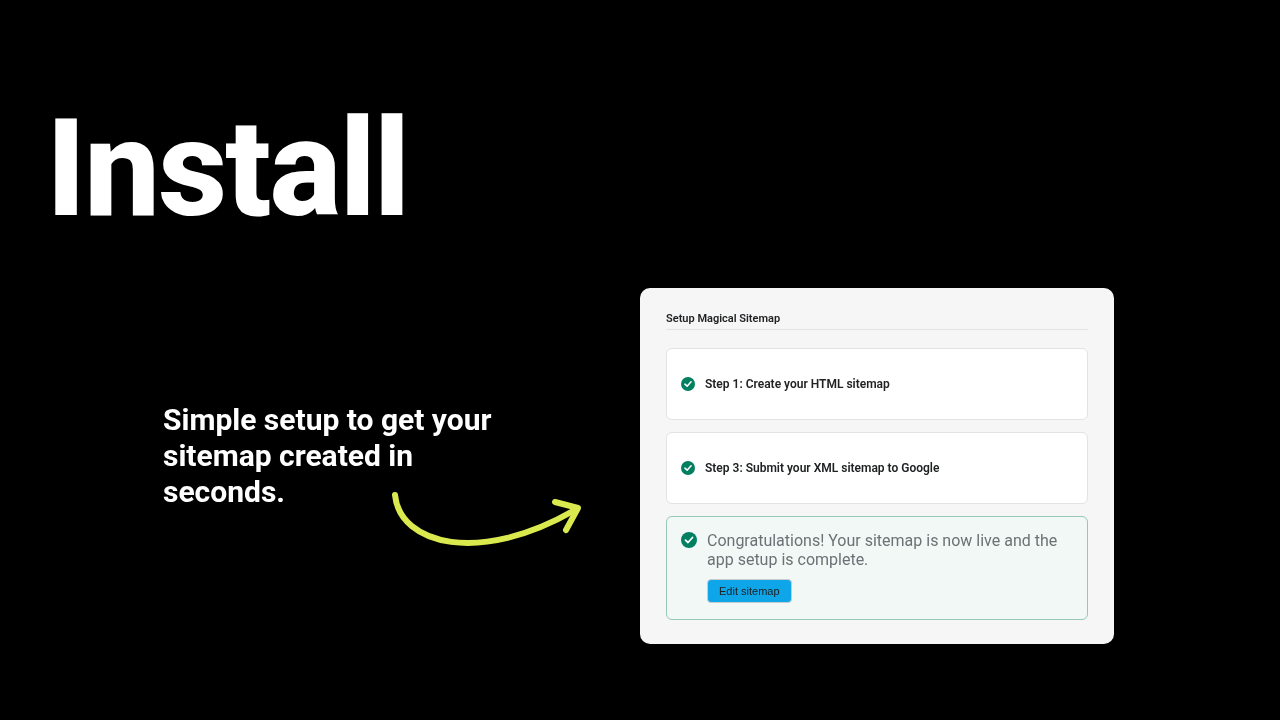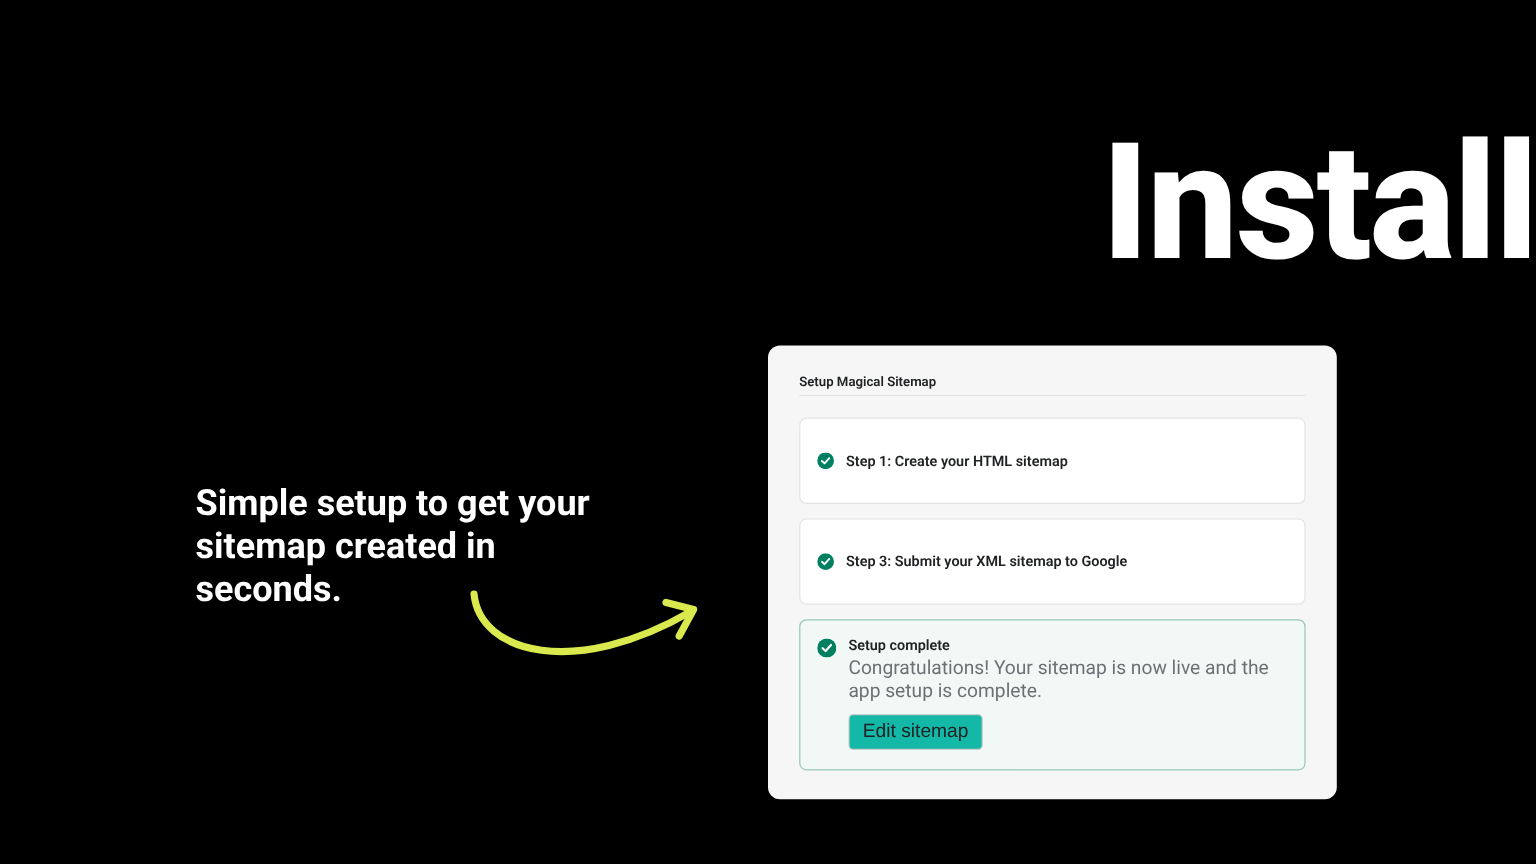--- a/index.html
+++ b/index.html
@@ -9,25 +9,26 @@
     background: #000;
     font-family: -apple-system, BlinkMacSystemFont, "Segoe UI", Roboto, Helvetica, Arial, sans-serif;
     overflow: hidden;
     position: relative;
   }
   .hero-title {
     position: absolute;
     top: 90px;
     left: 0;
     right: 0;
-    text-align: right;
+    text-align: left;
     color: #fff;
     font-size: 135px;
     font-weight: 800;
     letter-spacing: -2px;
+    padding-left: 46px;
   }
   .subtitle {
     position: absolute;
     left: 163px;
     top: 402px;
     color: #fff;
     font-size: 30px;
     font-weight: 700;
     line-height: 1.2;
     max-width: 340px;
@@ -106,25 +107,25 @@
     color: #202223;
     margin-bottom: 2px;
   }
   .complete-desc {
     font-size: 16px;
     color: #6d7175;
     margin-bottom: 10px;
   }
   .edit-btn {
     display: inline-block;
-    background: #14b8a6;
+    background: #0ea5e9;
     border: 1px solid #c9cccf;
     border-radius: 4px;
     padding: 5px 11px;
-    font-size: 16px;
+    font-size: 11px;
     font-weight: 500;
     color: #202223;
     cursor: pointer;
   }
 </style>
 </head>
 <body>
 
 <h1 class="hero-title">Install</h1>
 
@@ -155,18 +156,17 @@
     </svg>
     <span class="step-label">Step 3: Submit your XML sitemap to Google</span>
   </div>
 
   <div class="complete-box">
     <svg class="complete-check" viewBox="0 0 16 16">
       <circle cx="8" cy="8" r="8" fill="#008060"></circle>
       <path d="M4.5 8.2 L7 10.5 L11.5 5.5" stroke="#fff" stroke-width="1.8" fill="none" stroke-linecap="round" stroke-linejoin="round"></path>
     </svg>
     <div class="complete-body">
-      <div class="complete-title">Setup complete</div>
       <div class="complete-desc">Congratulations! Your sitemap is now live and the app setup is complete.</div>
       <button class="edit-btn">Edit sitemap</button>
     </div>
   </div>
 </div>
 
 </body></html>

